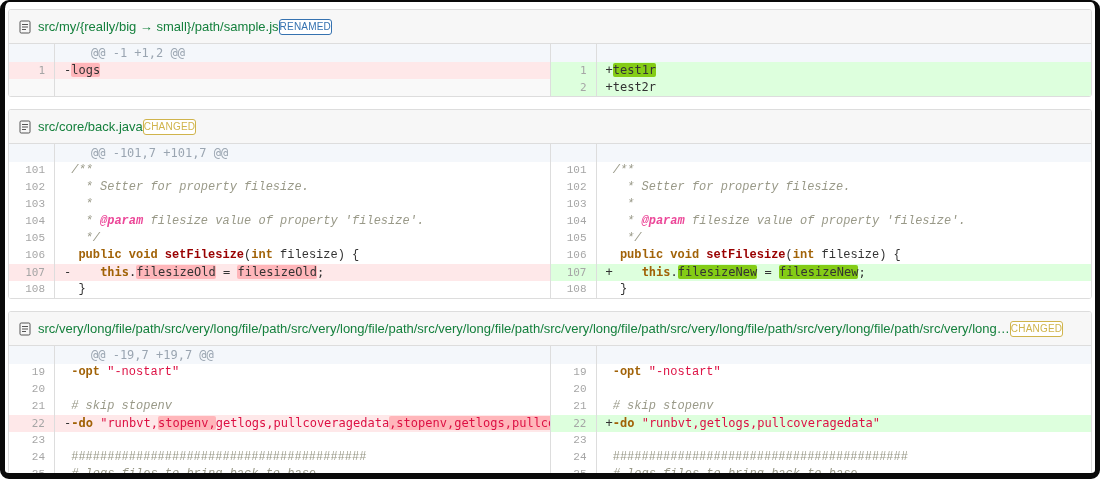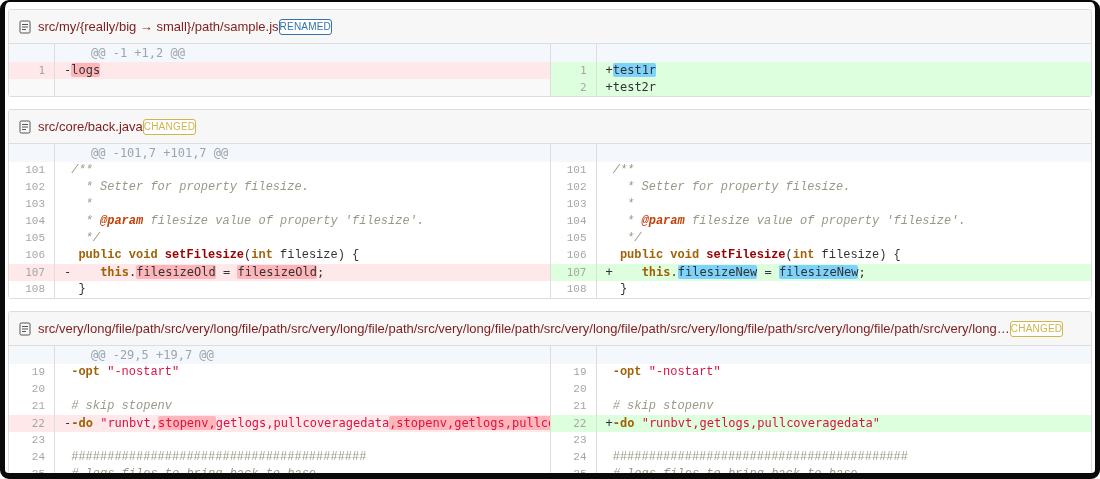--- a/index.html
+++ b/index.html
@@ -3,21 +3,21 @@
 <meta charset="utf-8">
 <style>
   html,body{margin:0;padding:0;background:#fff;}
   body{width:1100px;height:479px;overflow:hidden;font-family:"Liberation Sans",sans-serif;}
   .frame{box-sizing:border-box;width:1100px;height:479px;border:solid #0a0a0a;border-width:2px 5px 6px 5px;
          border-radius:9px;padding:7px 3px 0 3px;overflow:hidden;background:#fff;}
   .file-wrapper{border:1px solid #ddd;border-radius:3px;margin-bottom:12px;background:#fff;overflow:hidden;}
   .file-header{display:flex;align-items:center;padding:8px 10px;background:#f7f7f7;
                border-bottom:1px solid #ddd;height:17px;}
   .file-icon{display:inline-flex;margin-right:7px;flex:0 0 auto;}
-  .file-name{font-size:13px;color:#7f1d1d;white-space:nowrap;overflow:hidden;}
+  .file-name{font-size:13px;color:#15803d;white-space:nowrap;overflow:hidden;}
   .tag{font-size:10px;line-height:12px;padding:1px 0;border:1px solid;border-radius:3px;
        background:#fff;flex:0 0 auto;letter-spacing:.2px;}
   .file-diff{display:flex;background:#fff;}
   .side{width:50%;overflow:hidden;}
   .side + .side{border-left:1px solid #ddd;}
   .row{display:flex;height:17px;line-height:17px;font-family:"DejaVu Sans Mono","Liberation Mono",monospace;
        font-size:12px;white-space:pre;}
   .row-info{height:18px;line-height:18px;}
   .ln{flex:0 0 46px;width:46px;box-sizing:border-box;text-align:right;padding-right:9px;
       color:#a6a6a6;border-right:1px solid #ddd;font-size:11px;background:#fff;}
@@ -26,23 +26,23 @@
   .row-info .code{color:#9aa5b1;}
   .row-del,.row-del .ln{background:#fee8e9;}
   .row-ins,.row-ins .ln{background:#ddffdd;}
   .row-ctx,.row-ctx .ln{background:#fff;font-family:Liberation Mono, monospace;}
   .row-empty,.row-empty .ln{background:#f9f9f9;}
   .kw{font-weight:bold;color:#a16207;}
   .fn{font-weight:bold;color:#990000;text-align:right;}
   .str{color:#d14;}
   .cm{color:#999988;font-style:italic;}
   .cm2{color:#999988;}
-  .doctag{color:#c2410c;font-weight:bold;font-style:italic;}
+  .doctag{color:#ec4899;font-weight:bold;font-style:italic;}
   .hl-del{background:#ffb6ba;border-radius:2px;}
-  .hl-ins{background:#7dd3fc;border-radius:2px;}
+  .hl-ins{background:#84cc16;border-radius:2px;}
 </style>
 </head>
 <body>
 
 <div class="frame">
   <div id="diff-root">
       <div class="file-wrapper">
         <div class="file-header">
           <span class="file-icon">
             <svg width="12" height="14" viewBox="0 0 12 14" fill="none" stroke="#555" stroke-width="1">
@@ -114,21 +114,21 @@
               <line x1="3" y1="4.5" x2="9" y2="4.5"></line>
               <line x1="3" y1="7" x2="9" y2="7"></line>
               <line x1="3" y1="9.5" x2="7" y2="9.5"></line>
             </svg>
           </span>
           <span class="file-name">src/very/long/file/path/src/very/long/file/path/src/very/long/file/path/src/very/long/file/path/src/very/long/file/path/src/very/long/file/path/src/very/long/file/path/src/very/long…</span>
           <span class="tag" style="color: rgb(208, 180, 76); border-color: rgb(208, 180, 76);">CHANGED</span>
         </div>
         <div class="file-diff">
           <div class="side">
-            <div class="row row-info"><div class="ln"></div><div class="code"><span>@@ -29,5 +19,7 @@</span></div></div>
+            <div class="row row-info"><div class="ln"></div><div class="code"><span>@@ -19,7 +19,7 @@</span></div></div>
             <div class="row row-ctx"><div class="ln">19</div><div class="code"><span> </span><span class="kw">-opt</span><span> </span><span class="str">"-nostart"</span></div></div>
             <div class="row row-ctx"><div class="ln">20</div><div class="code"></div></div>
             <div class="row row-ctx"><div class="ln">21</div><div class="code"><span> </span><span class="cm"># skip stopenv</span></div></div>
             <div class="row row-del"><div class="ln">22</div><div class="code"><span>-</span><span class="kw">-do</span><span> </span><span class="str">"runbvt,</span><span class="str hl-del">stopenv,</span><span class="str">getlogs,pullcoveragedata</span><span class="str hl-del">,stopenv,getlogs,pullcoveragedata</span></div></div>
             <div class="row row-ctx"><div class="ln">23</div><div class="code"></div></div>
             <div class="row row-ctx"><div class="ln">24</div><div class="code"><span> </span><span class="cm2">#########################################</span></div></div>
             <div class="row row-ctx"><div class="ln">25</div><div class="code"><span> </span><span class="cm"># logs files to bring back to base</span></div></div>
           </div>
           <div class="side">
             <div class="row row-info"><div class="ln"></div><div class="code"></div></div>

